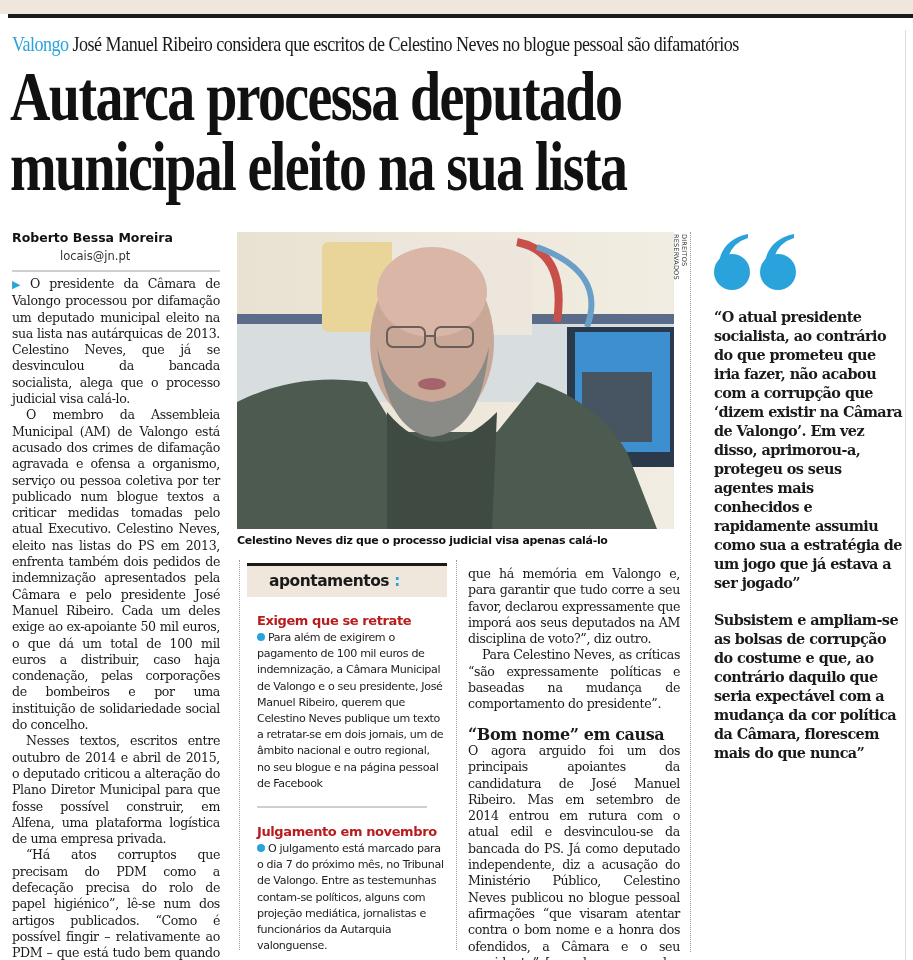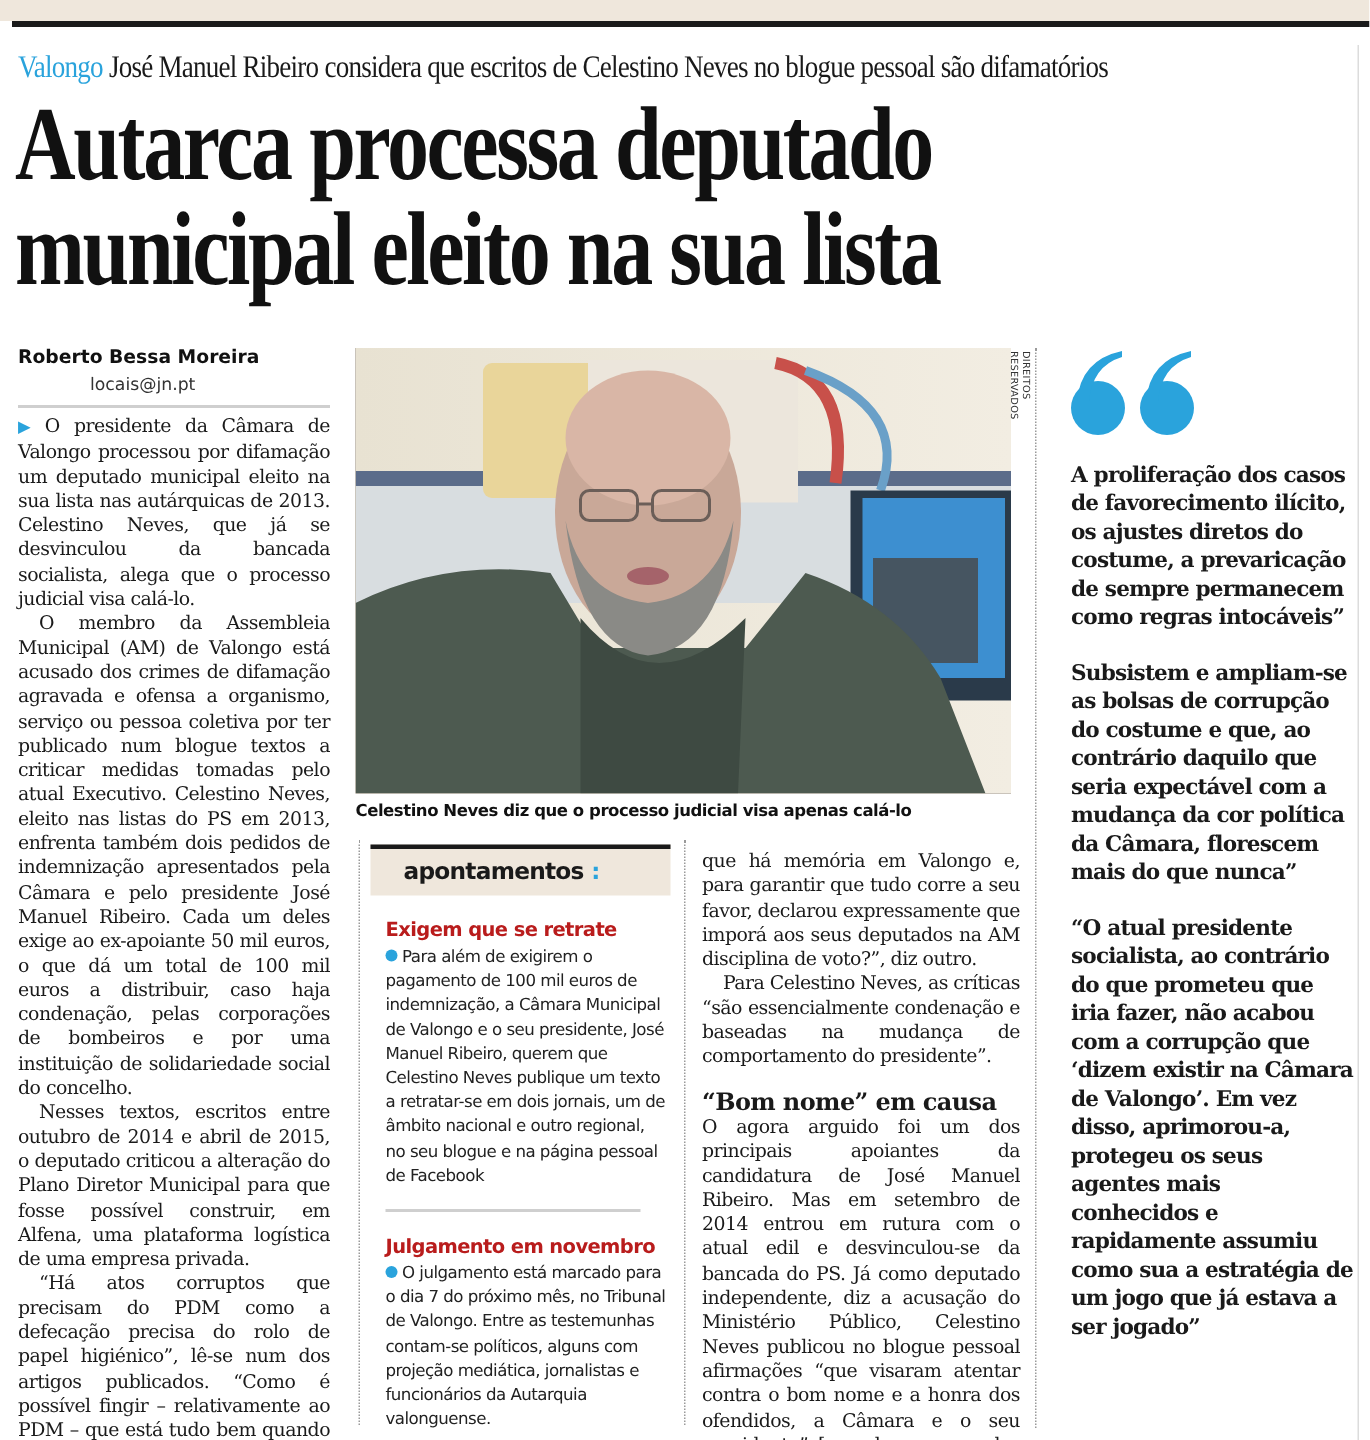--- a/index.html
+++ b/index.html
@@ -118,36 +118,35 @@
   </div>
   <div class="box-rule"></div>
   <div class="box-item">
     <h4>Julgamento em novembro</h4>
     <div class="txt"><span class="dot"></span><span>O julgamento está marcado para o dia 7 do próximo mês, no Tribunal de Valongo. Entre as testemunhas contam-se políticos, alguns com projeção mediática, jornalistas e funcionários da Autarquia valonguense.</span></div>
   </div>
 </div>
 
 <div class="col3">
   <p class="first">que há memória em Valongo e, para garantir que tudo corre a seu favor, declarou expressamente que imporá aos seus deputados na AM disciplina de voto?”, diz outro.</p>
-  <p>Para Celestino Neves, as críticas “são essencialmente condenação e baseadas na mudança de comportamento do presidente”.</p>
+  <p>Para Celestino Neves, as críticas “são expressamente políticas e baseadas na mudança de comportamento do presidente”.</p>
   <h5>“Bom nome” em causa</h5>
   <p class="nn"><span>O agora arguido foi um dos principais apoiantes da candidatura de José Manuel Ribeiro. Mas em setembro de 2014 entrou em rutura com o atual edil e desvinculou-se da bancada do PS. Já como deputado independente, diz a acusação do Ministério Público, Celestino Neves publicou no blogue pessoal afirmações “que visaram atentar contra o bom nome e a honra dos ofendidos, a Câmara e o seu presidente” [ver alguns exemplos ao lado].</span></p>
 </div>
 
 <div class="quotemark">
   <svg width="95" height="60" viewBox="0 0 95 60">
     <circle cx="20" cy="40" r="18" fill="#2aa3dc"></circle>
     <path d="M6 36 Q8 8 36 2 L36 6 Q16 12 14 36 Z" fill="#2aa3dc"></path>
     <circle cx="66" cy="40" r="18" fill="#2aa3dc"></circle>
     <path d="M52 36 Q54 8 82 2 L82 6 Q62 12 60 36 Z" fill="#2aa3dc"></path>
   </svg>
 </div>
 
 <div class="qcol">
-  <p>A proliferação dos casos de favorecimento ilícito, os ajustes diretos do costume, a prevaricação de sempre permanecem como regras intocáveis”</p>
+  <p>“O atual presidente socialista, ao contrário do que prometeu que iria fazer, não acabou com a corrupção que ‘dizem existir na Câmara de Valongo’. Em vez disso, aprimorou-a, protegeu os seus agentes mais conhecidos e rapidamente assumiu como sua a estratégia de um jogo que já estava a ser jogado”</p>
   <p>Subsistem e ampliam-se as bolsas de corrupção do costume e que, ao contrário daquilo que seria expectável com a mudança da cor política da Câmara, florescem mais do que nunca”</p>
-  <p>“O atual presidente socialista, ao contrário do que prometeu que iria fazer, não acabou com a corrupção que ‘dizem existir na Câmara de Valongo’. Em vez disso, aprimorou-a, protegeu os seus agentes mais conhecidos e rapidamente assumiu como sua a estratégia de um jogo que já estava a ser jogado”</p>
 </div>
 
 <div class="qsig">
   <div class="n">Celestino Neves</div>
   <div class="r">Deputado municipal, no seu blogue</div>
 </div>
 
 </body></html>

